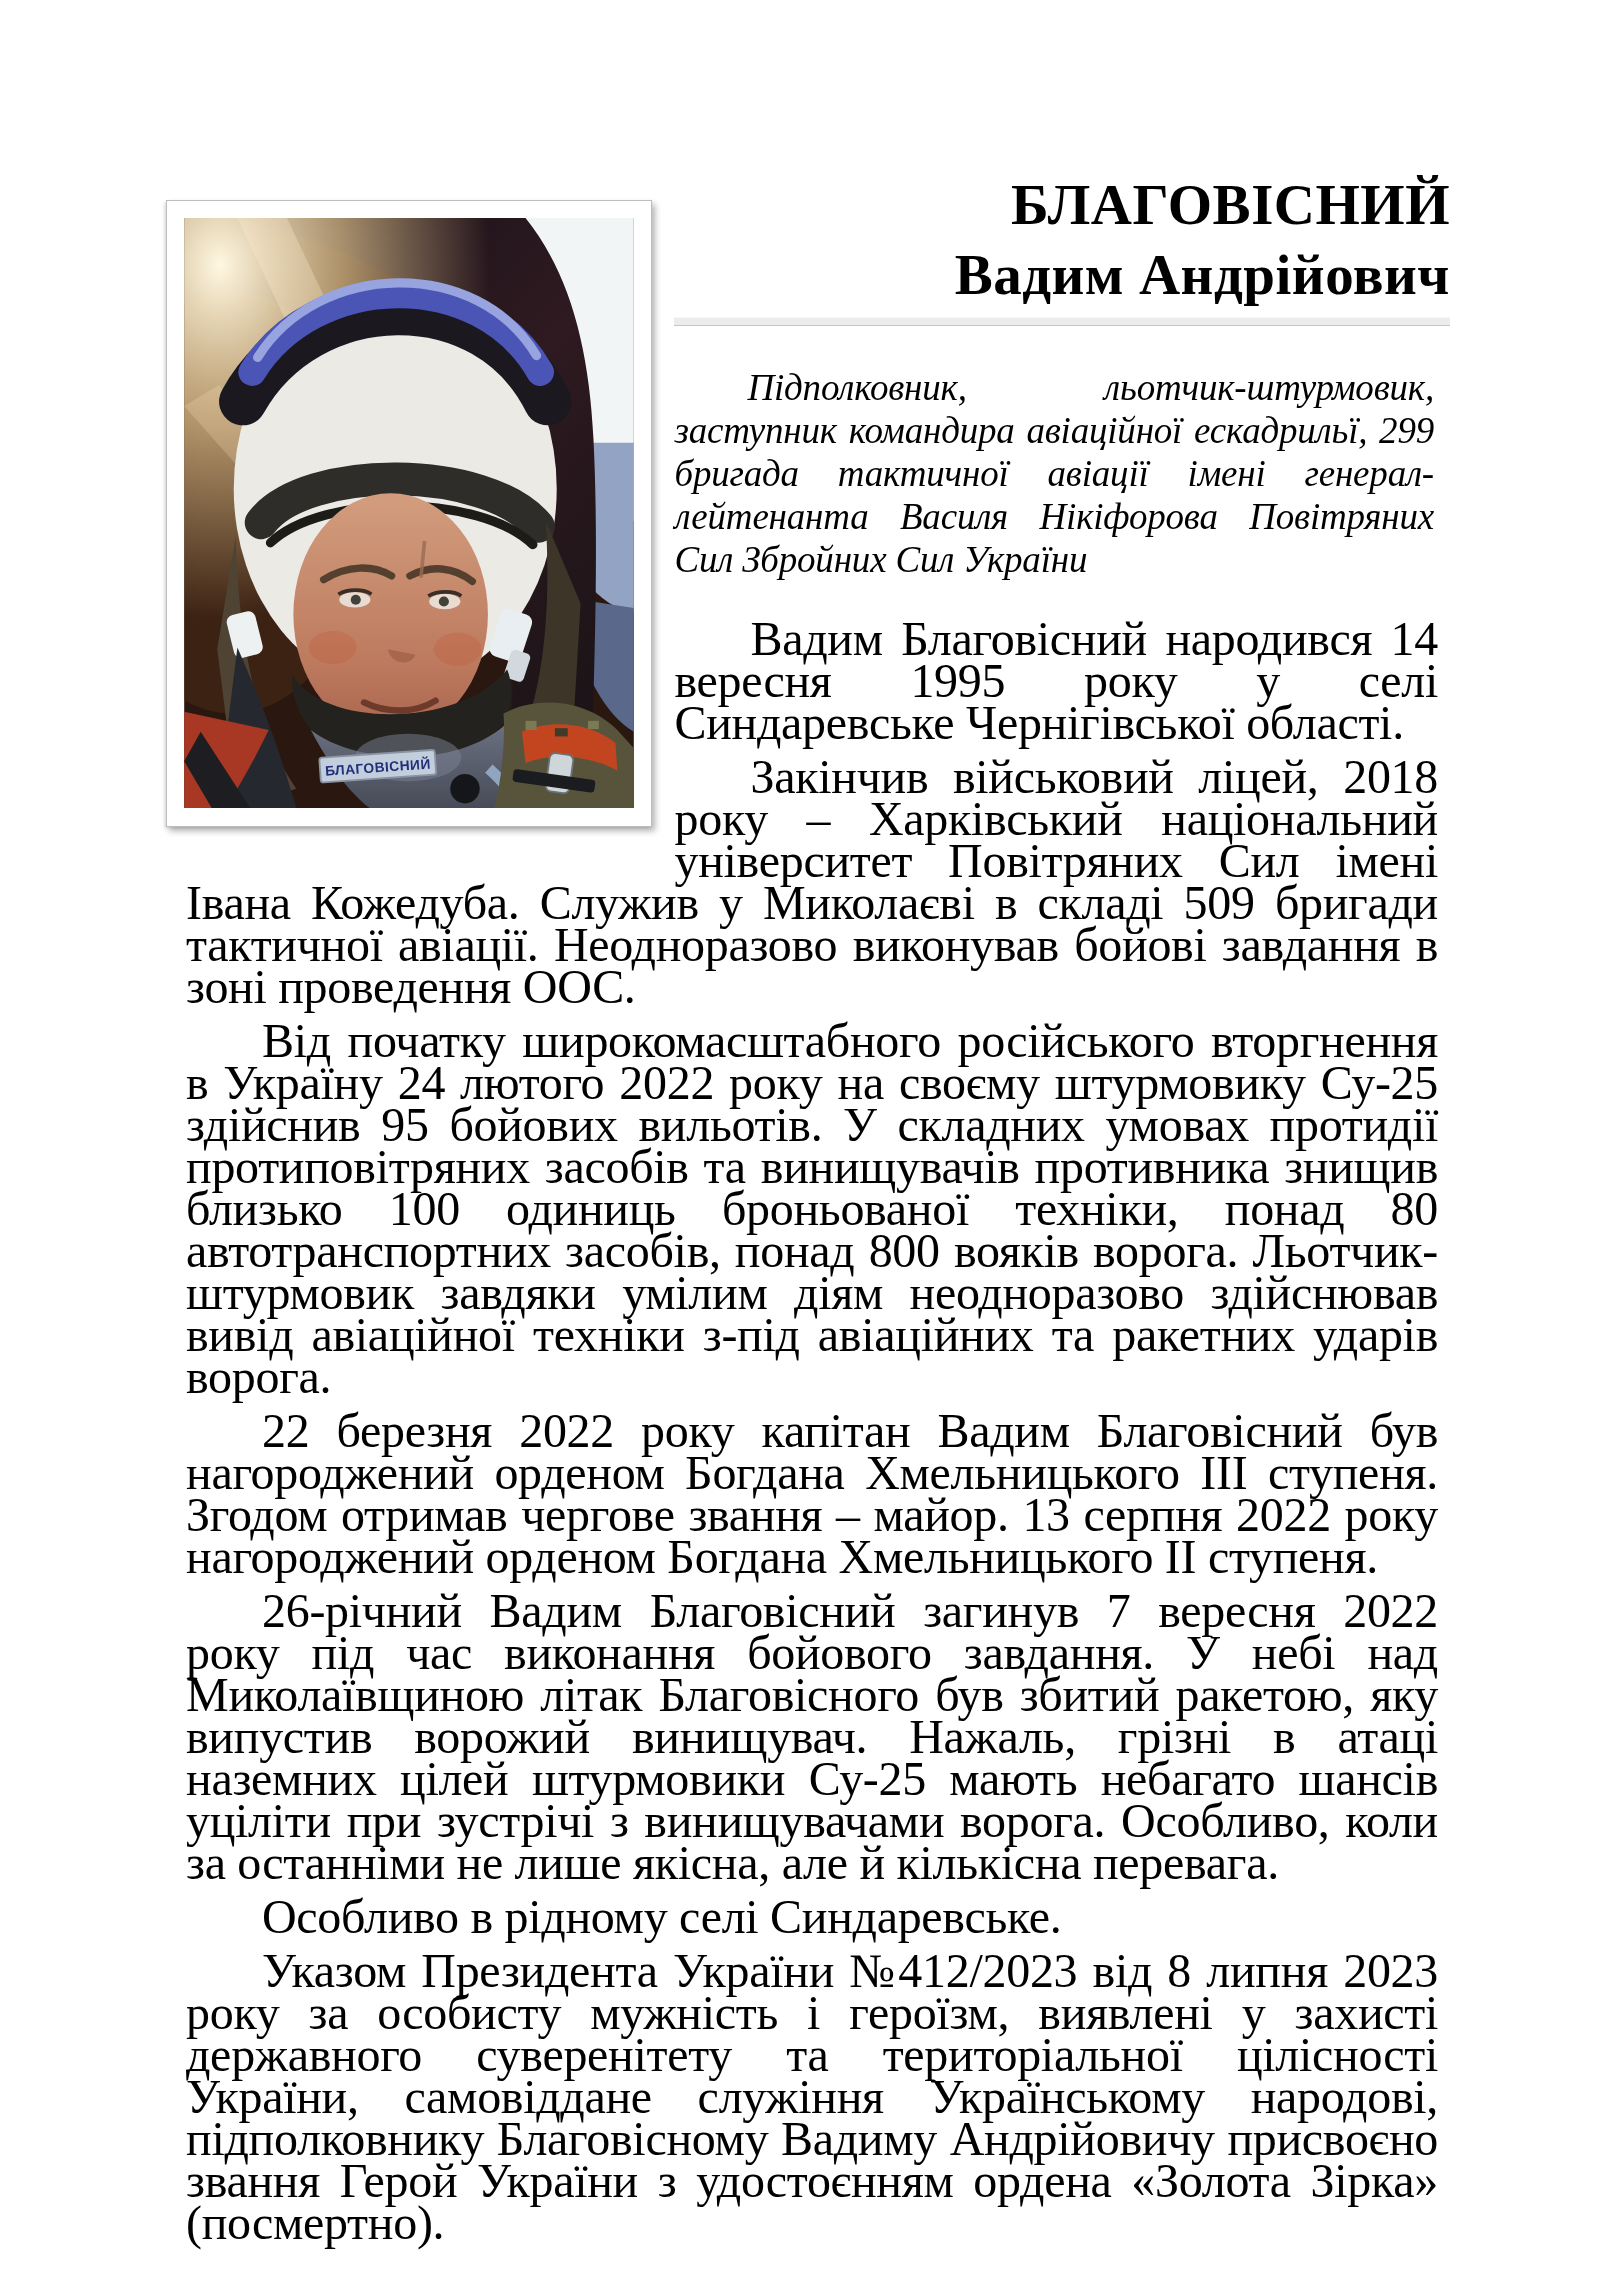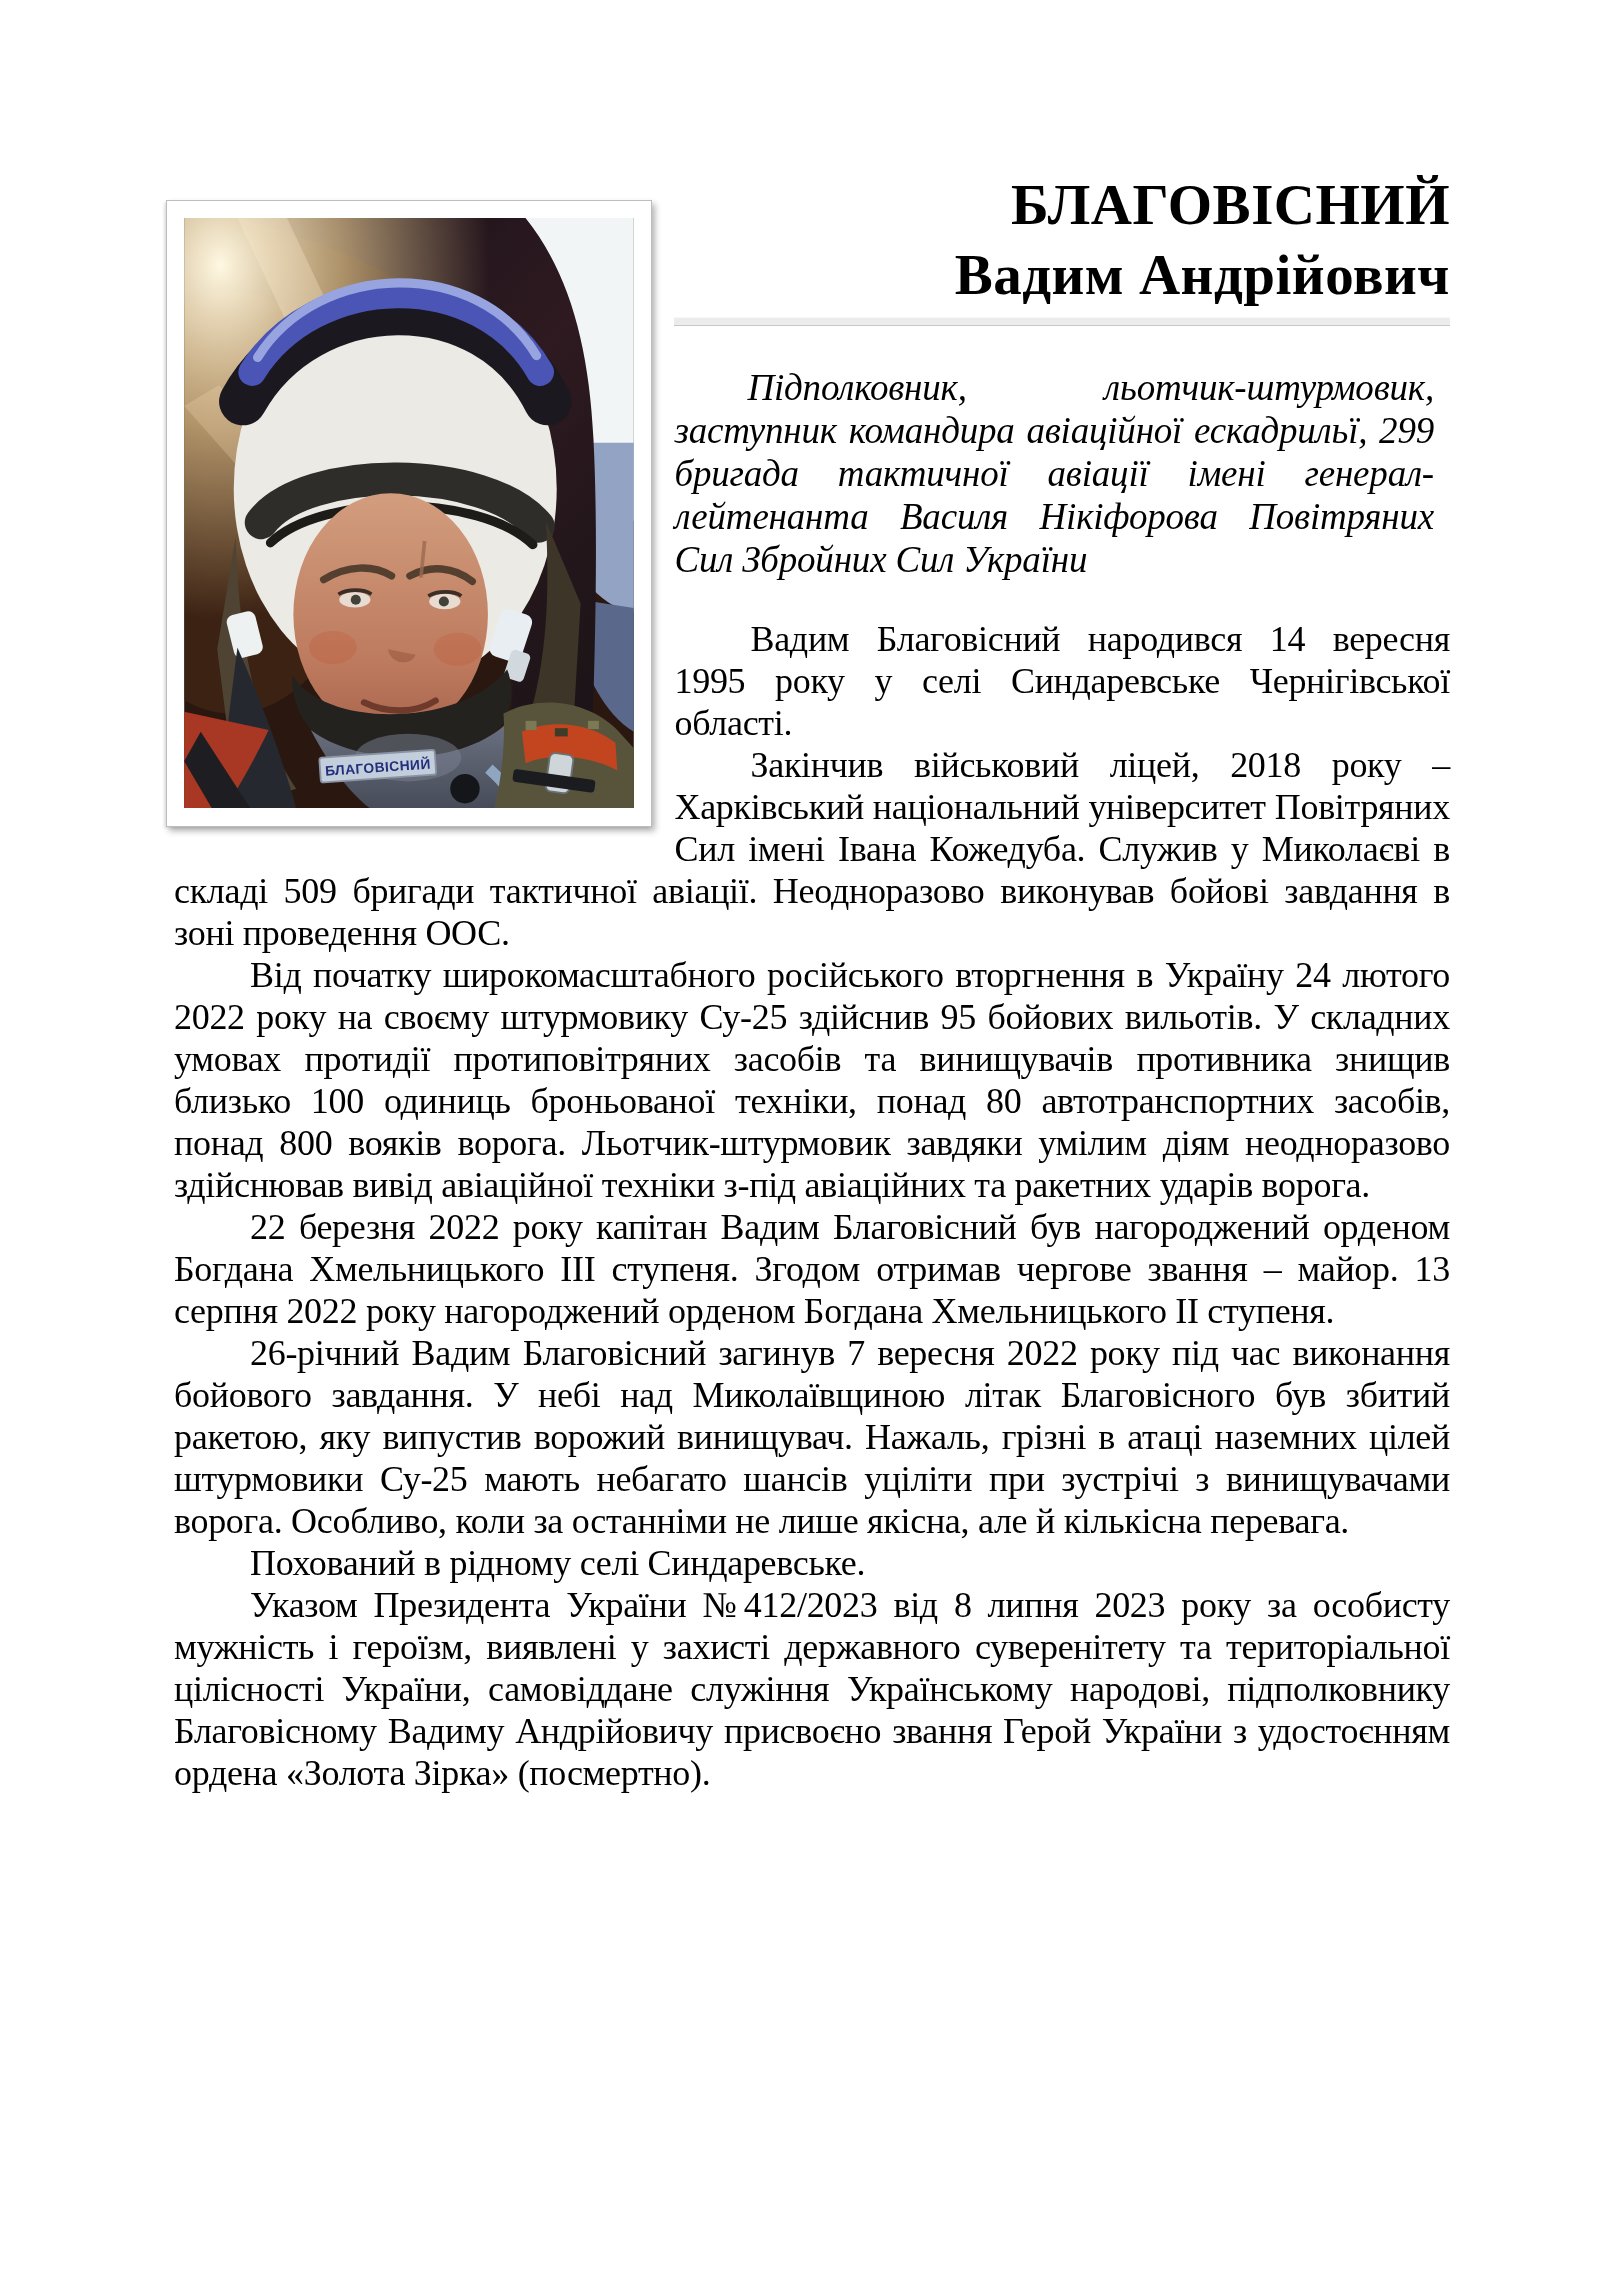--- a/index.html
+++ b/index.html
@@ -48,22 +48,22 @@
     margin:40px 16px 37px 0;
     font-style:italic;
     font-size:37px;
     line-height:43px;
     text-align:justify;
     text-indent:73px;
     letter-spacing:-0.2px;
   }
 
   .para {
-    margin:0;
-    font-size:36px;
+    margin:12px;
+    font-size:48px;
     line-height:42px;
     text-align:justify;
     text-indent:76px;
     letter-spacing:-0.3px;
   }
 
   .page-number {
     position:absolute;
     left:0; right:0;
     top:2060px;
@@ -176,18 +176,18 @@
 
     <div class="rule"></div>
 
     <p class="lead">Підполковник, льотчик-штурмовик, заступник командира авіаційної ескадрильї, 299 бригада тактичної авіації імені генерал-лейтенанта Василя Нікіфорова Повітряних Сил Збройних Сил України</p>
 
     <p class="para">Вадим Благовісний народився 14 вересня 1995 року у селі Синдаревське Чернігівської області.</p>
     <p class="para">Закінчив військовий ліцей, 2018 року – Харківський національний університет Повітряних Сил імені Івана Кожедуба. Служив у Миколаєві в складі 509 бригади тактичної авіації. Неодноразово виконував бойові завдання в зоні проведення ООС.</p>
     <p class="para">Від початку широкомасштабного російського вторгнення в Україну 24 лютого 2022 року на своєму штурмовику Су-25 здійснив 95 бойових вильотів. У складних умовах протидії протиповітряних засобів та винищувачів противника знищив близько 100 одиниць броньованої техніки, понад 80 автотранспортних засобів, понад 800 вояків ворога. Льотчик-штурмовик завдяки умілим діям неодноразово здійснював вивід авіаційної техніки з-під авіаційних та ракетних ударів ворога.</p>
     <p class="para">22 березня 2022 року капітан Вадим Благовісний був нагороджений орденом Богдана Хмельницького III ступеня. Згодом отримав чергове звання – майор. 13 серпня 2022 року нагороджений орденом Богдана Хмельницького II ступеня.</p>
     <p class="para">26-річний Вадим Благовісний загинув 7 вересня 2022 року під час виконання бойового завдання. У небі над Миколаївщиною літак Благовісного був збитий ракетою, яку випустив ворожий винищувач. Нажаль, грізні в атаці наземних цілей штурмовики Су-25 мають небагато шансів уціліти при зустрічі з винищувачами ворога. Особливо, коли за останніми не лише якісна, але й кількісна перевага.</p>
-    <p class="para">Похований в рідному селі Синдаревське.</p>
+    <p class="para">Особливо в рідному селі Синдаревське.</p>
     <p class="para">Указом Президента України №412/2023 від 8 липня 2023 року за особисту мужність і героїзм, виявлені у захисті державного суверенітету та територіальної цілісності України, самовіддане служіння Українському народові, підполковнику Благовісному Вадиму Андрійовичу присвоєно звання Герой України з удостоєнням ордена «Золота Зірка» (посмертно).</p>
   </div>
 
 </div>
 
 
 </body></html>

